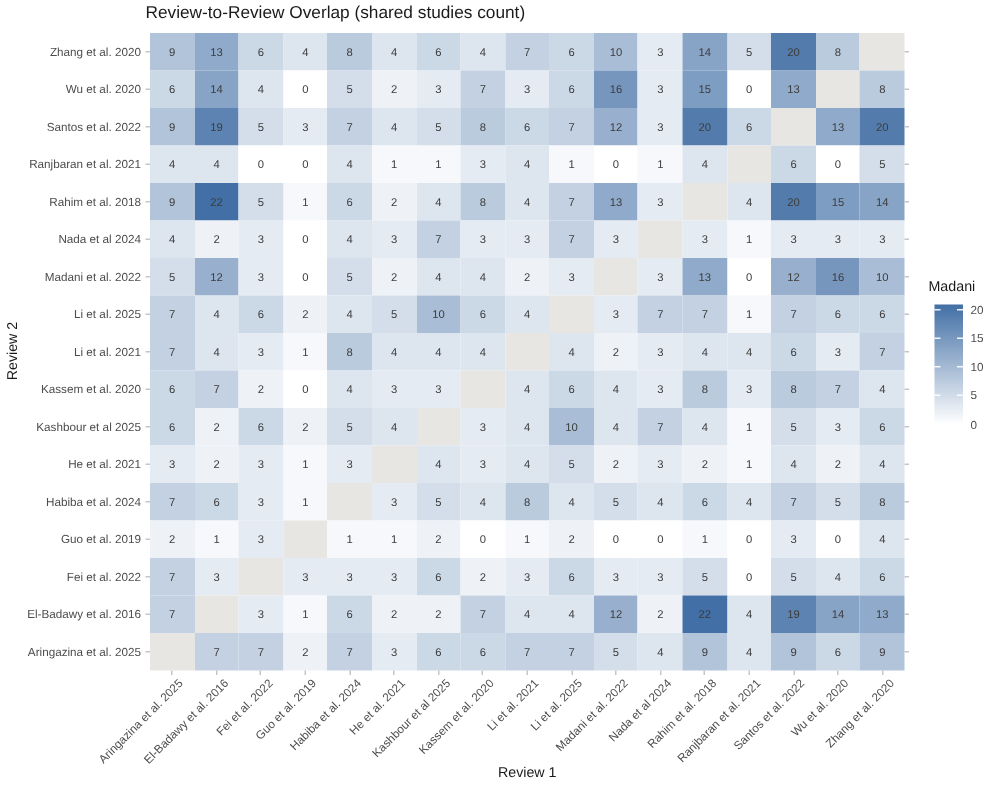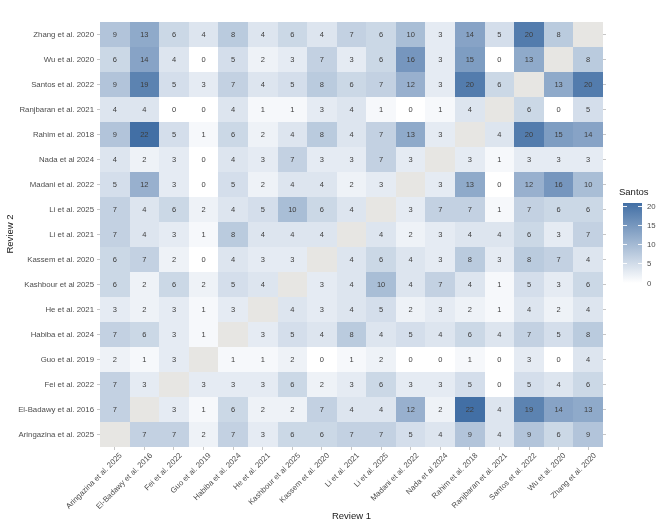--- a/index.html
+++ b/index.html
@@ -21,20 +21,21 @@
   #legend-title{position:absolute;left:619px;top:186px;font-size:9.5px;color:#1a1a1a;}
   #legend-bar{position:absolute;left:623px;top:203px;width:19px;height:80px;
               background:linear-gradient(to top,#ffffff 0%,#426fa5 100%);}
   .legend-lab{position:absolute;left:647px;font-size:7.8px;color:#4d4d4d;line-height:9px;}
   .legend-tick{position:absolute;background:rgba(255,255,255,0.9);height:1px;width:4px;}
 </style>
 </head>
 <body>
 
 <div id="chart">
+  <div class="title">Review-to-Review Overlap (shared studies count)</div>
   <div id="grid">
       <div class="cell" style="background: rgb(178, 196, 218);">9</div>
       <div class="cell" style="background: rgb(143, 170, 202);">13</div>
       <div class="cell" style="background: rgb(203, 216, 230);">6</div>
       <div class="cell" style="background: rgb(221, 229, 239);">4</div>
       <div class="cell" style="background: rgb(186, 203, 222);">8</div>
       <div class="cell" style="background: rgb(221, 229, 239);">4</div>
       <div class="cell" style="background: rgb(203, 216, 230);">6</div>
       <div class="cell" style="background: rgb(221, 229, 239);">4</div>
       <div class="cell" style="background: rgb(195, 209, 226);">7</div>
@@ -406,21 +407,21 @@
       <div class="tick" style="left: 439.765px; top: 447px; width: 1px; height: 3px;"></div>
       <div class="tick" style="left: 469.353px; top: 447px; width: 1px; height: 3px;"></div>
       <div class="tick" style="left: 498.941px; top: 447px; width: 1px; height: 3px;"></div>
       <div class="tick" style="left: 528.529px; top: 447px; width: 1px; height: 3px;"></div>
       <div class="tick" style="left: 558.118px; top: 447px; width: 1px; height: 3px;"></div>
       <div class="tick" style="left: 587.706px; top: 447px; width: 1px; height: 3px;"></div>
     </div>
   <div id="xtitle" class="axis-title">Review 1</div>
   <div id="ytitle" class="axis-title">Review 2</div>
   <div id="legend">
-    <div id="legend-title">Santos</div>
+    <div id="legend-title">Madani</div>
     <div id="legend-bar"></div>
     <div id="legend-labs">
         <div class="legend-lab" style="top: 278.5px;">0</div>
         <div class="legend-lab" style="top: 259.452px;">5</div>
         <div class="legend-lab" style="top: 240.405px;">10</div>
         <div class="legend-lab" style="top: 221.357px;">15</div>
         <div class="legend-lab" style="top: 202.31px;">20</div>
       </div>
   <div class="legend-tick" style="left: 623px; top: 282.5px;"></div>
       <div class="legend-tick" style="left: 638px; top: 282.5px;"></div>

